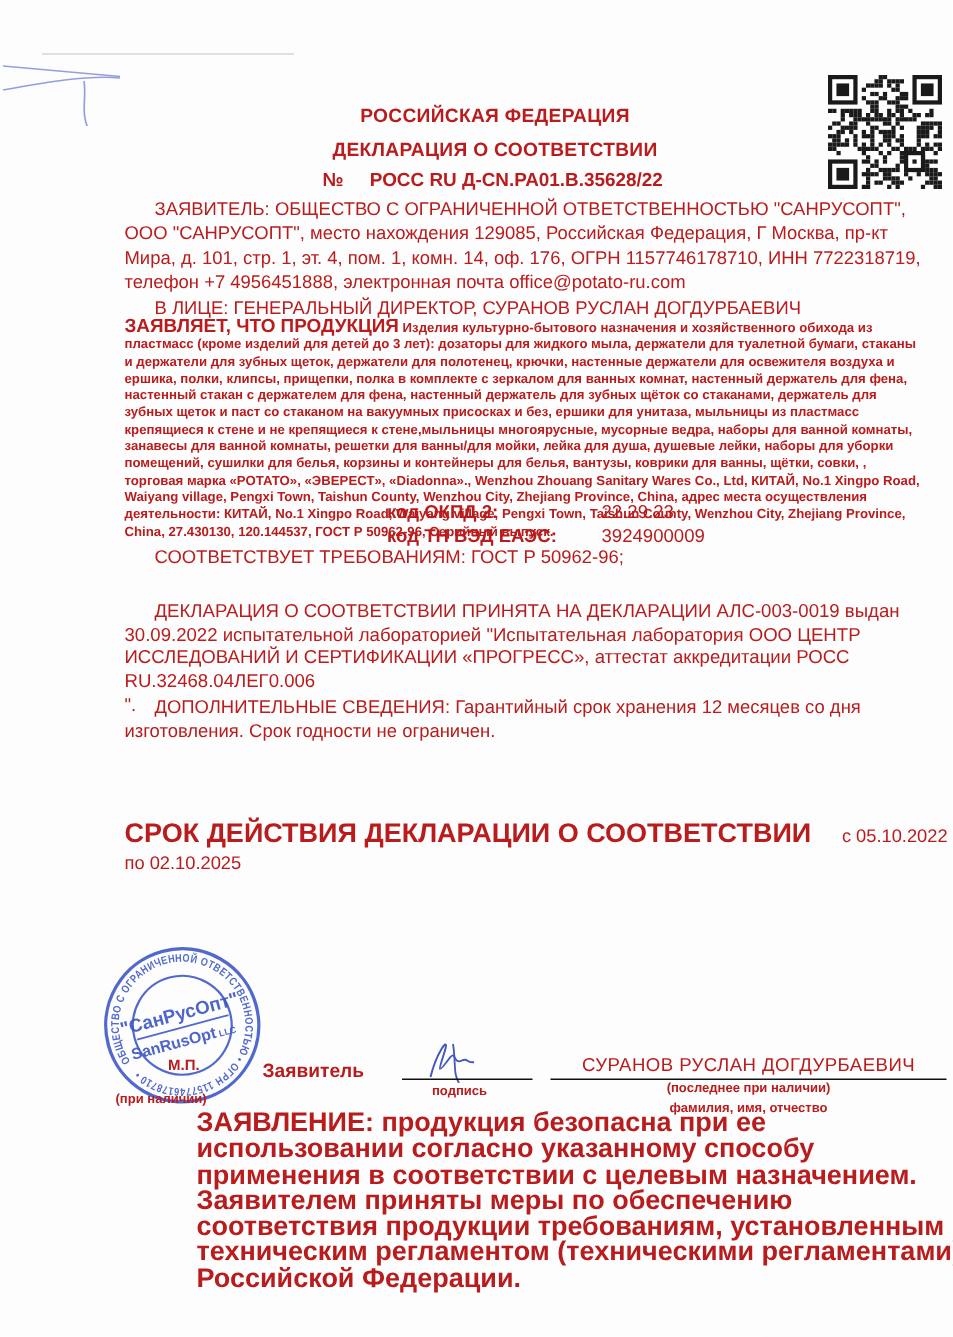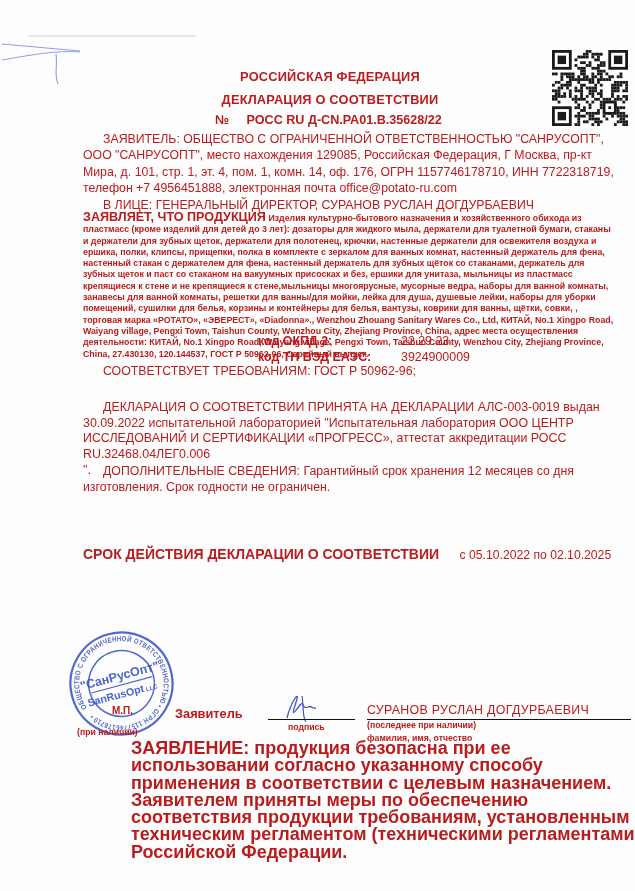--- a/index.html
+++ b/index.html
@@ -12,21 +12,21 @@
   .center-col { left:80px; width:500px; text-align:center; }
   .h-bold { font-weight:bold; font-size:12.8px; letter-spacing:0.2px; }
   .body-text { font-size:12.3px; line-height:16.4px; }
   .body-text p { margin:0; }
   .small-text { font-size:8.8px; line-height:11.3px;font-weight:bold; }
   .lbl { font-weight:normal;margin-left:20px; }
   .code-lbl { font-weight:bold; font-size:12.4px;text-align:right; }
   .code-val { font-size:12.4px;padding-left:28px; }
   .caption { font-size:8.7px; font-weight:600; }
   .sig-line { border-top:1.4px solid #111; height:0; }
-  .name-block { }
+  .name-block { text-align:center; }
   .name-text { font-size:12.4px; letter-spacing:0.3px; border-bottom:1.4px solid #111; display:block; padding-bottom:2px; }
   .statement { font-weight:bold; font-size:18px; line-height:17.3px;margin-left:48px; }
   .stamp-wrap { transform:rotate(-15deg); }
 </style>
 </head>
 <body>
 
 <div class="page">
 
   <svg class="abs" style="left:0;top:14px" width="200" height="70" viewBox="0 0 200 70">
@@ -340,21 +340,21 @@
   <div class="abs" style="left:83px;top:400px;width:532px;font-size:12.4px;line-height:15.7px">
     <p style="margin:0"><b class="lbl">ДЕКЛАРАЦИЯ О СООТВЕТСТВИИ ПРИНЯТА НА ДЕКЛАРАЦИИ</b> <span>АЛС-003-0019  выдан 30.09.2022 испытательной лабораторией "Испытательная лаборатория ООО ЦЕНТР ИССЛЕДОВАНИЙ И СЕРТИФИКАЦИИ «ПРОГРЕСС», аттестат аккредитации  РОСС RU.32468.04ЛЕГ0.006</span></p>
     <div>".</div>
   </div>
 
   <div class="abs body-text" style="left:83px;top:463px;width:532px">
     <p><b class="lbl">ДОПОЛНИТЕЛЬНЫЕ СВЕДЕНИЯ:</b> <span>Гарантийный срок хранения 12 месяцев со дня изготовления. Срок годности не ограничен.</span></p>
   </div>
 
   <div class="abs" style="left:83px;top:545px">
-    <b style="font-size:14px">СРОК ДЕЙСТВИЯ ДЕКЛАРАЦИИ О СООТВЕТСТВИИ</b>
+    <b style="font-size:18px">СРОК ДЕЙСТВИЯ ДЕКЛАРАЦИИ О СООТВЕТСТВИИ</b>
     <span style="font-size:12.2px;margin-left:16px">с 05.10.2022 по 02.10.2025</span>
   </div>
 
   <div class="abs stamp-wrap" style="left:64px;top:626px;width:115px;height:115px">
     <svg width="115" height="115" viewBox="0 0 124 124">
       <g stroke="#3b55c5" fill="none" opacity="0.88">
         <circle cx="62" cy="62" r="55" stroke-width="2.4"></circle>
         <circle cx="62" cy="62" r="35.5" stroke-width="1.6"></circle>
         <line x1="28" y1="63.5" x2="96" y2="63.5" stroke-width="1.3"></line>
       </g>

